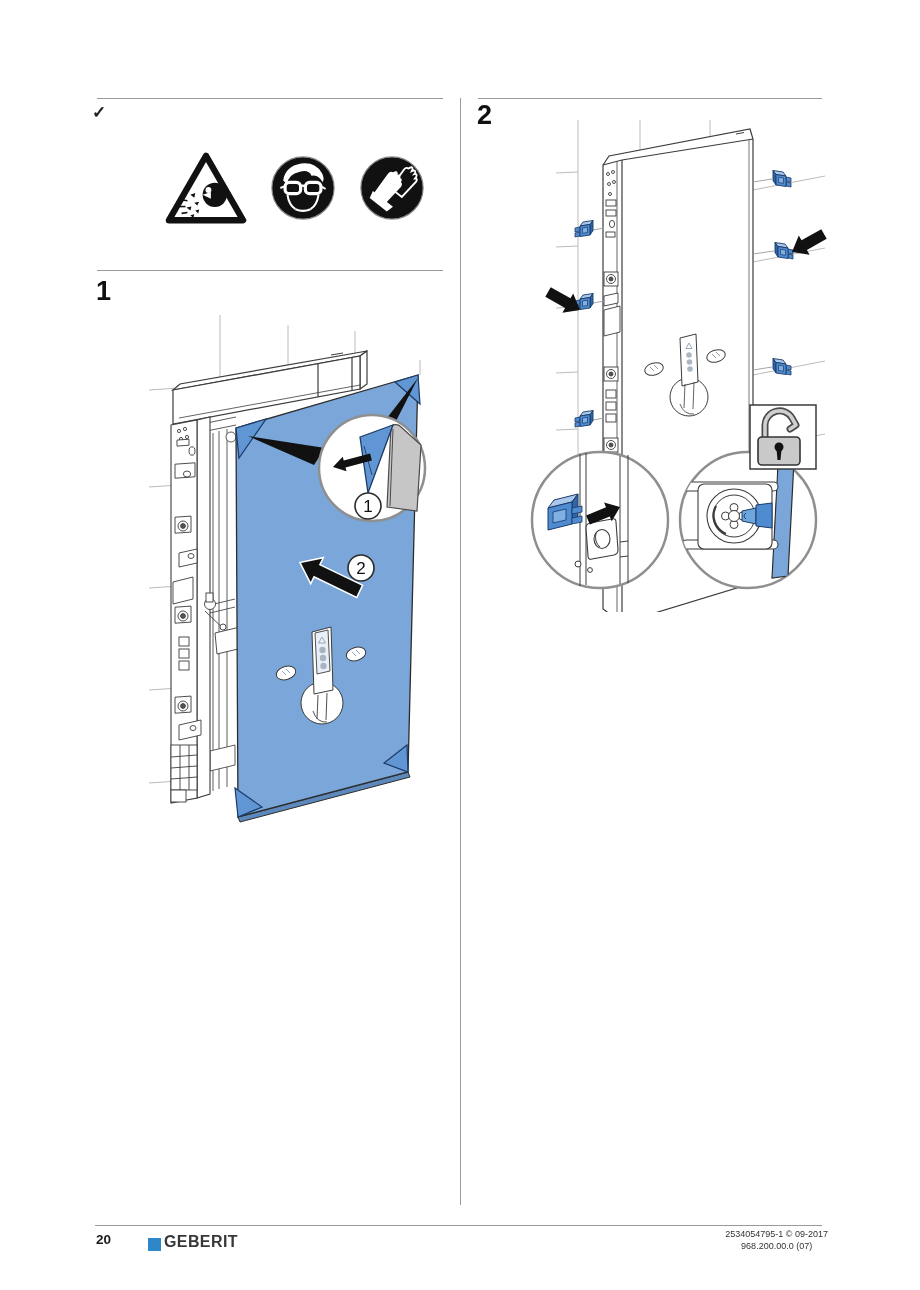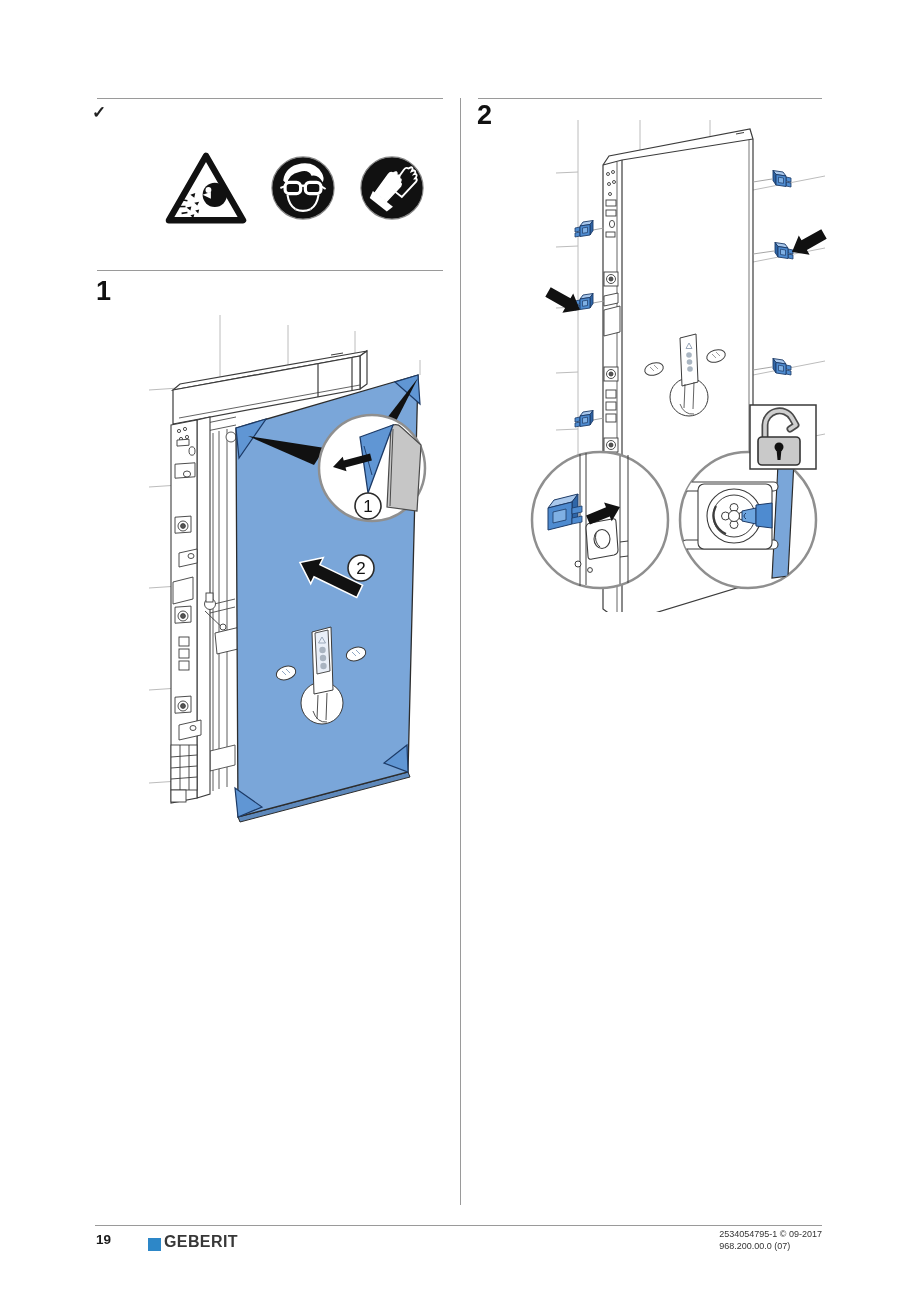--- a/index.html
+++ b/index.html
@@ -8,21 +8,21 @@
   .rule{position:absolute;background:#9a9a9a;height:1px;}
   .vrule{position:absolute;background:#9a9a9a;width:1px;}
   .check{position:absolute;left:92px;top:102px;font-size:17px;font-weight:bold;color:#222;}
   .seclabel{position:absolute;font-size:27px;font-weight:bold;color:#111;line-height:1;}
   .icons-row{position:absolute;left:165px;top:148px;width:260px;height:80px;display:flex;
              align-items:center;justify-content:space-between;}
   .footer-pagenum{position:absolute;left:96px;top:1232px;font-size:13.5px;font-weight:bold;}
   .logo{position:absolute;left:148px;top:1233px;display:flex;align-items:flex-end;}
   .logo-sq{width:13px;height:13px;margin-right:3px;}
   .logo-txt{font-size:16px;font-weight:bold;letter-spacing:.4px;color:#383838;}
-  .docrefs{position:absolute;right:98px;top:1229px;text-align:left;font-size:9px;
+  .docrefs{position:absolute;right:92px;top:1229px;text-align:center;font-size:9px;
            line-height:11.5px;color:#333;}
   svg{display:block;}
   svg text{font-family:"Liberation Sans",sans-serif;}
   .fig{position:absolute;}
 </style>
 </head>
 <body>
 
 <div class="page">
 
@@ -378,21 +378,21 @@
         <path d="M245,326 L245,313 A14.5,14.5 0 0 1 272,306 L276,313 L270,317" fill="none" stroke="#4a4a4a" stroke-width="7" stroke-linecap="round" stroke-linejoin="round"></path>
         <path d="M245,326 L245,313 A14.5,14.5 0 0 1 272,306 L276,313 L270,317" fill="none" stroke="#cfcfcf" stroke-width="3.6" stroke-linecap="round" stroke-linejoin="round"></path>
         <rect x="238" y="325" width="42" height="28" rx="4" fill="#c9c9c9" stroke="#333" stroke-width="1.6"></rect>
         <circle cx="259" cy="335" r="4.5" fill="#111"></circle>
         <path d="M256.5,337 L261.5,337 L260.5,348 L257.5,348 Z" fill="#111"></path>
       </g>
     </g>
   </svg>
 
   <div class="rule" style="left:95px;top:1225px;width:727px;"></div>
-  <div class="footer-pagenum">19</div>
+  <div class="footer-pagenum">20</div>
   <div class="logo">
     <div class="logo-sq" id="logoSq" style="background: rgb(45, 135, 200);"></div>
     <div class="logo-txt">GEBERIT</div>
   </div>
   <div class="docrefs">
     <div>2534054795-1 © 09-2017</div>
     <div>968.200.00.0 (07)</div>
   </div>
 </div>
 

